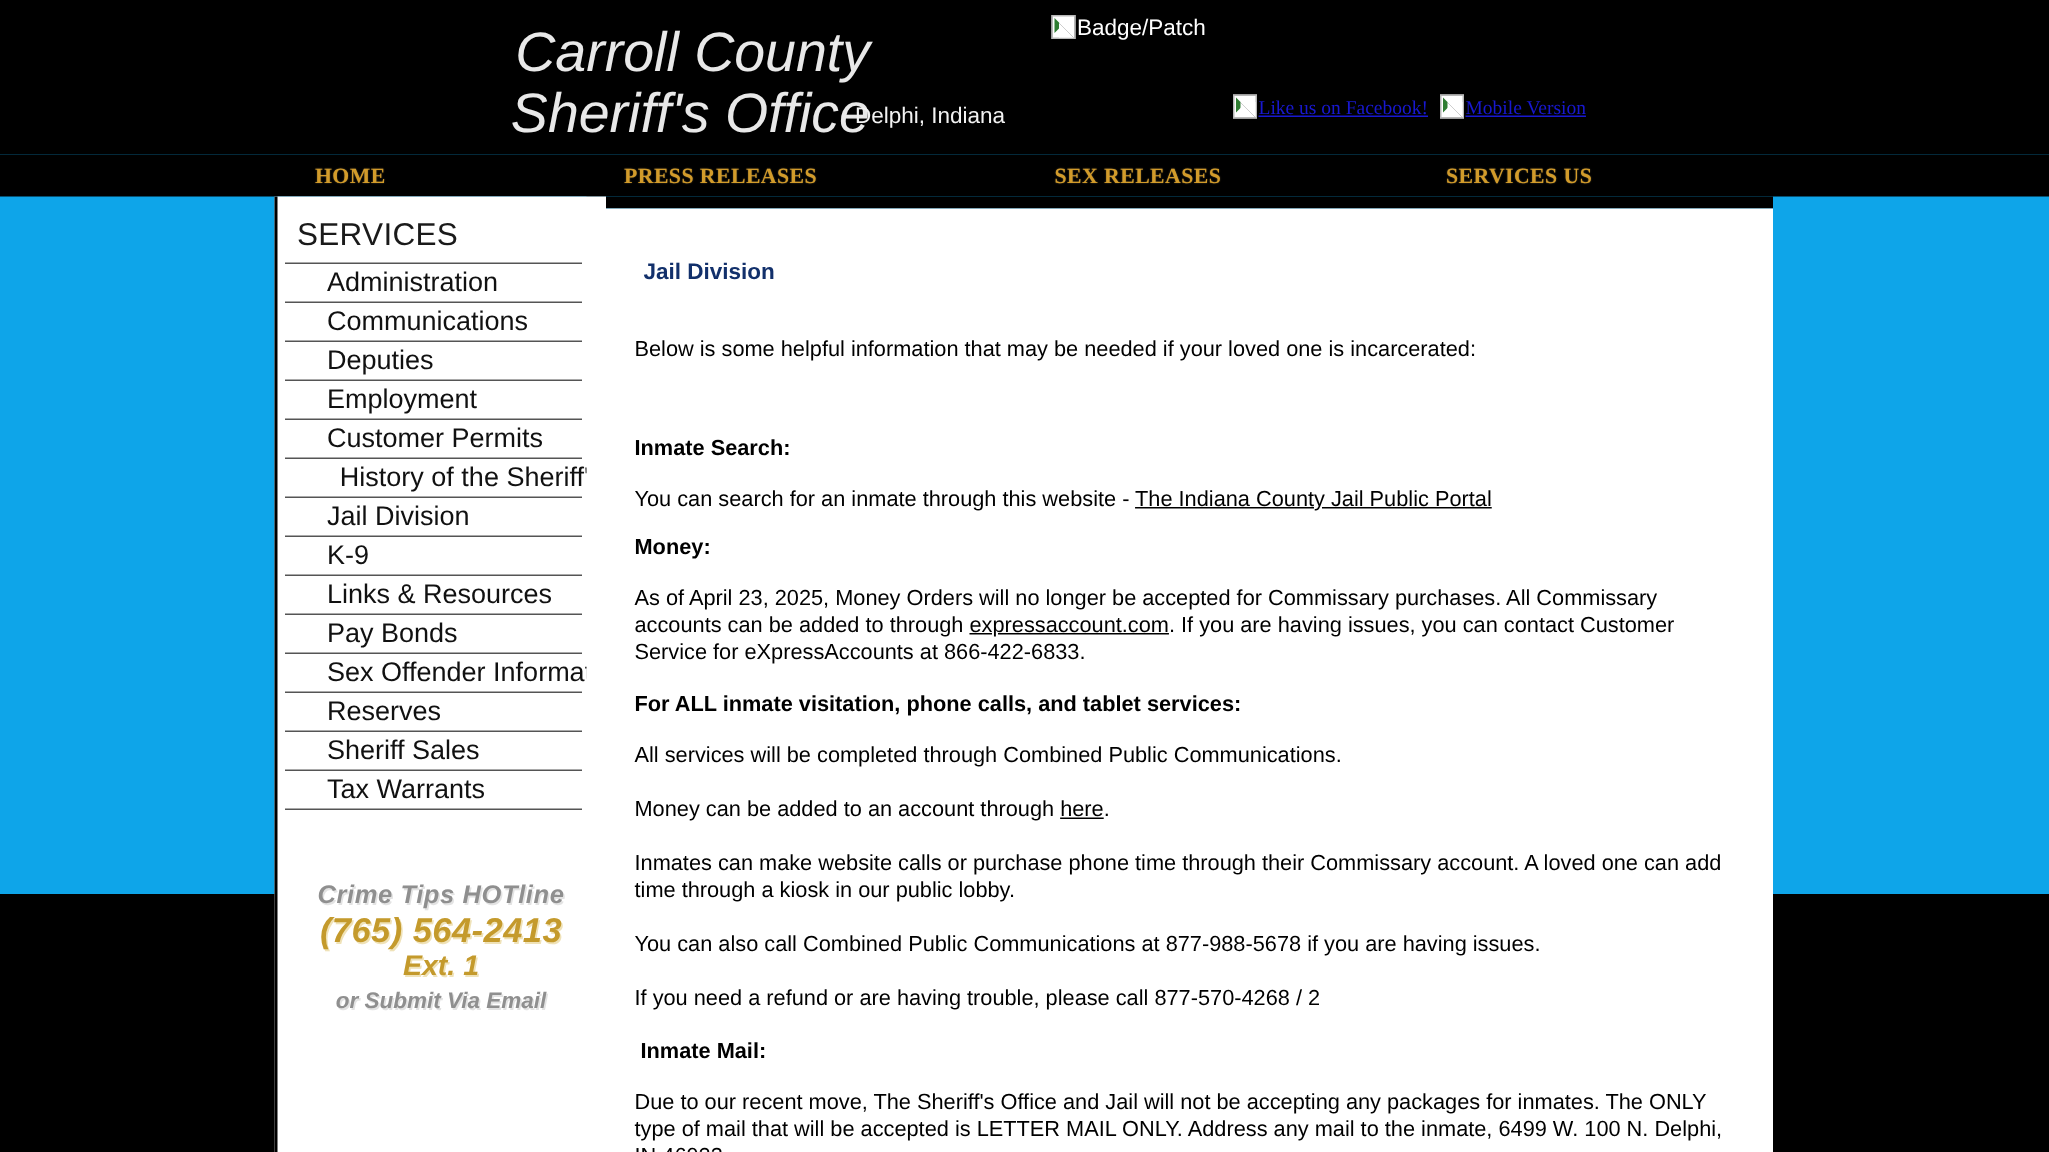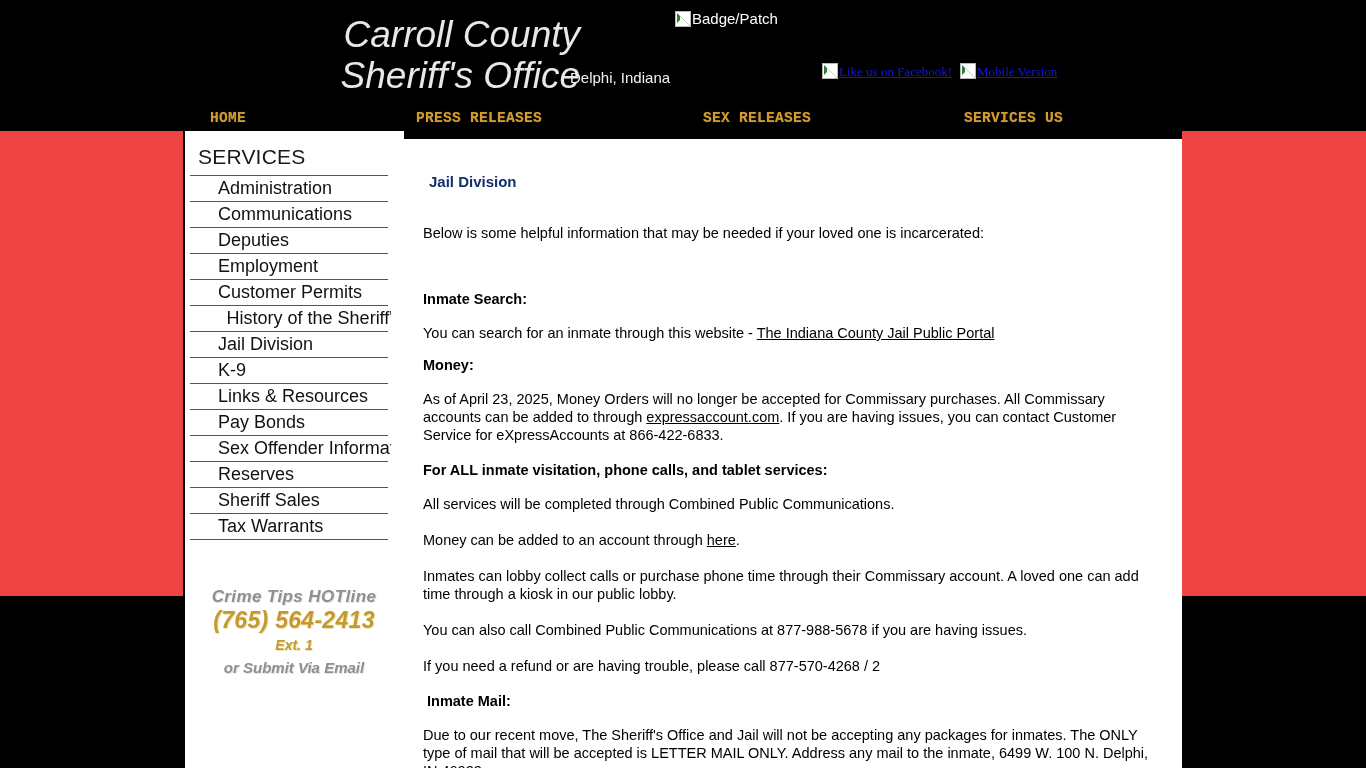--- a/index.html
+++ b/index.html
@@ -10,21 +10,21 @@
     width: 1366px;
     height: 768px;
     overflow: hidden;
     font-family: "Liberation Sans", sans-serif;
   }
 
   #page {
     position: relative;
     width: 1366px;
     height: 596px;
-    background: #ef4444;
+    background: #0ea5e9;
   }
 
   
   #header {
     position: relative;
     width: 1366px;
     height: 103px;
     background: #000000;
   }
 
@@ -85,21 +85,21 @@
   .broken-glyph::after {
     content: "";
     position: absolute;
     right: -1px; bottom: -1px;
     width: 11px; height: 11px;
     background: linear-gradient(45deg, #ffffff 48%, #9a9a9a 49%, #ffffff 51%);
   }
 
   #badge-patch {
     position: absolute;
-    left: 654px;
+    left: 680px;
     top: 10px;
     font-size: 15px;
     color: #ffffff;
     padding-left: 21px;
   }
 
   #social-row {
     position: absolute;
     left: 822px;
     top: 62px;
@@ -130,21 +130,21 @@
     height: 28px;
   }
   #nav a {
     position: absolute;
     top: 7px;
     color: #d29b2a;
     font-weight: bold;
     font-size: 14.5px;
     letter-spacing: 0.3px;
     text-decoration: none;
-    font-family: Liberation Mono, monospace;
+    font-family: Liberation Serif, serif;
     text-shadow: 0 0 1px rgba(255,210,120,0.45);
     white-space: nowrap;
   }
   #nav a.n0 { left: 27px; }
   #nav a.n1 { left: 233px; }
   #nav a.n2 { left: 520px; }
   #nav a.n3 { left: 781px; }
 
   
   #body-wrap {
@@ -237,21 +237,21 @@
     font-weight: bold;
     font-size: 23px;
     color: #c49a2c;
     text-shadow: 1px 1px 0 #efe2b8;
     letter-spacing: 0.3px;
     line-height: 26px;
   }
   #crime-tips .ct-ext {
     font-style: italic;
     font-weight: bold;
-    font-size: 14px;
+    font-size: 19px;
     color: #c49a2c;
     text-shadow: 1px 1px 0 #efe2b8;
     line-height: 24px;
   }
   #crime-tips .ct-email {
     font-style: italic;
     font-weight: bold;
     font-size: 15px;
     color: #8f8f8f;
     text-shadow: 1px 1px 0 #e3e3e3;
@@ -409,21 +409,21 @@
         <h3>Money:</h3>
 
         <p><span>As of April 23, 2025, Money Orders will no longer be accepted for Commissary purchases. All Commissary accounts can be added to through </span><a href="#">expressaccount.com</a><span>. If you are having issues, you can contact Customer Service for eXpressAccounts at 866-422-6833.</span></p>
 
         <h3>For ALL inmate visitation, phone calls, and tablet services:</h3>
 
         <p>All services will be completed through Combined Public Communications.</p>
 
         <p><span>Money can be added to an account through </span><a href="#">here</a><span>.</span></p>
 
-        <p>Inmates can lobby collect calls or purchase phone time through their Commissary account. A loved one can add time through a kiosk in our public lobby.</p>
+        <p>Inmates can make website calls or purchase phone time through their Commissary account. A loved one can add time through a kiosk in our public lobby.</p>
 
         <p>You can also call Combined Public Communications at 877-988-5678 if you are having issues.</p>
 
         <p>If you need a refund or are having trouble, please call 877-570-4268 / 2</p>
 
         <h3 class="indent">Inmate Mail:</h3>
 
         <p>Due to our recent move, The Sheriff's Office and Jail will not be accepting any packages for inmates. The ONLY type of mail that will be accepted is LETTER MAIL ONLY. Address any mail to the inmate, 6499 W. 100 N. Delphi, IN 46923.</p>
 
       </div>

